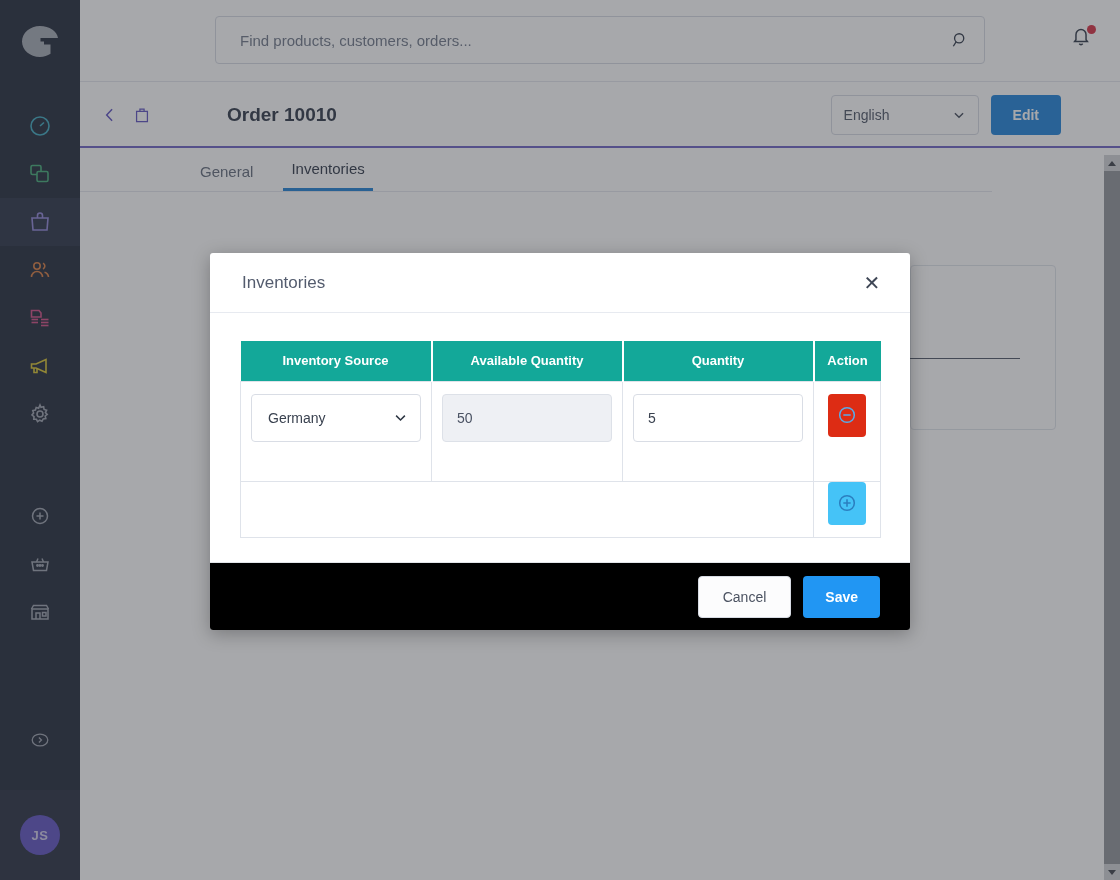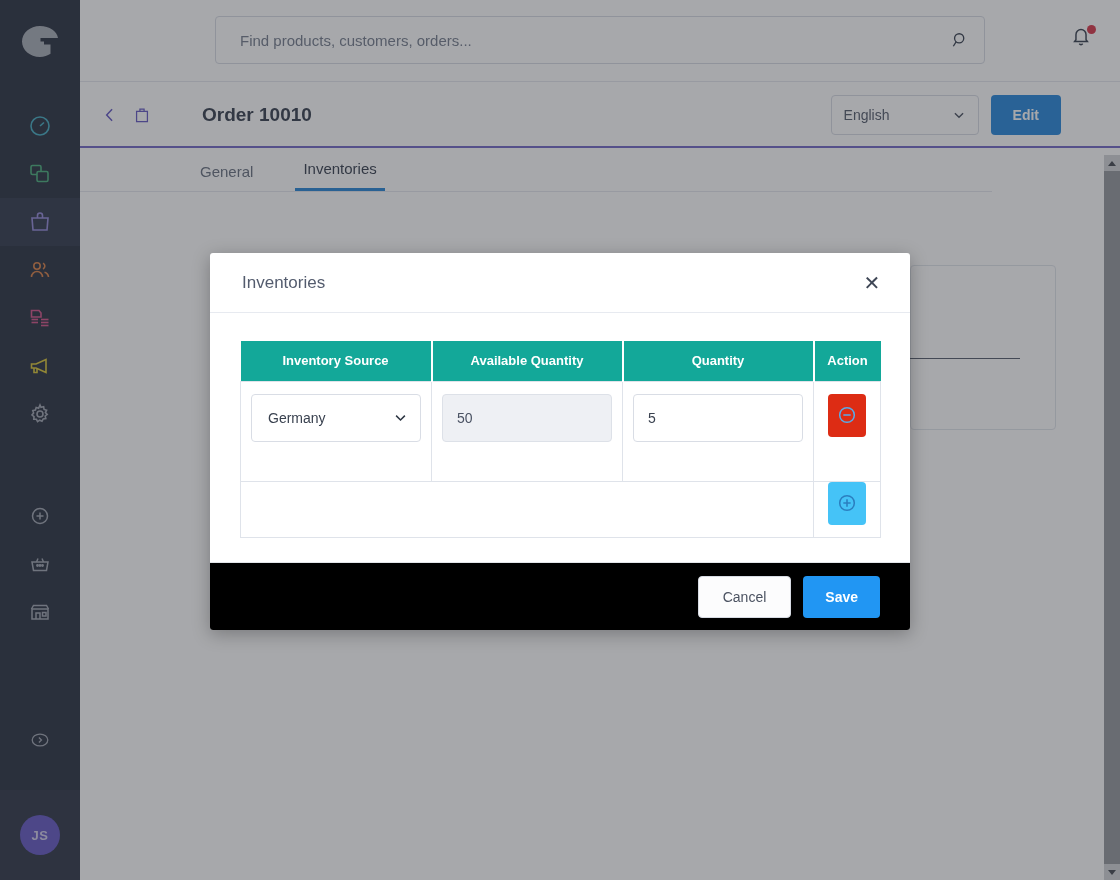--- a/index.html
+++ b/index.html
@@ -62,39 +62,39 @@
     position: absolute; right: 0px; top: 1px;
     width: 9px; height: 9px; border-radius: 50%; background: #d62b3f;
   }
 
   .pagehead {
     position: absolute; left: 0; top: 82px; width: 1040px; height: 65px;
     background: #fff; display: flex; align-items: center;
   }
   .back-chev { margin-left: 20px; width: 20px; height: 20px; color: #5b4fc0; }
   .bag-head { margin-left: 12px; width: 20px; height: 20px; color: #5b4fc0; }
-  .page-title { margin-left: 50px; font-size: 19px; font-weight: bold; color: #2b3444; }
+  .page-title { margin-left: 75px; font-size: 19px; font-weight: bold; color: #2b3444; }
   .head-right { margin-left: auto; display: flex; align-items: center; gap: 12px; margin-right: 59px; }
   .lang-select {
     width: 148px; height: 40px; border: 1px solid #d5d9e2; border-radius: 4px;
     background: #fff; display: flex; align-items: center; padding: 0 12px;
     font-size: 14px; color: #4a5263;
   }
   .lang-chev { margin-left: auto; width: 14px; height: 14px; color: #3f4757; }
   .edit-btn {
     height: 40px; padding: 0 22px; background: #1a80d9; color: #fff;
     border: none; border-radius: 4px; font-size: 14px; font-weight: bold;
     font-family: "Liberation Sans", sans-serif; cursor: pointer;
     display: flex; align-items: center;
   }
   .head-rule { position: absolute; left: 0; top: 146px; width: 1040px; height: 2px; background: #6b5fc4; }
 
   .tabbar {
     position: absolute; left: 0; top: 148px; width: 912px; height: 44px;
-    border-bottom: 1px solid #e3e6ed; display: flex; align-items: flex-end; padding-left: 112px; gap: 12px;
+    border-bottom: 1px solid #e3e6ed; display: flex; align-items: flex-end; padding-left: 112px;
   }
   .tab { font-size: 15px; color: #5f6878; padding: 0 8px 11px 8px; margin-right: 22px; cursor: pointer; }
   .tab.active { color: #2b3444; border-bottom: 3px solid #1a7fd4; }
 
   .bg-card {
     position: absolute; left: 830px; top: 265px; width: 146px; height: 165px;
     border: 1px solid #dfe3ea; border-radius: 4px; background: #fff;
   }
   .bg-card-line { position: absolute; left: 830px; top: 358px; width: 110px; height: 1px; background: #4b5363; }
 

